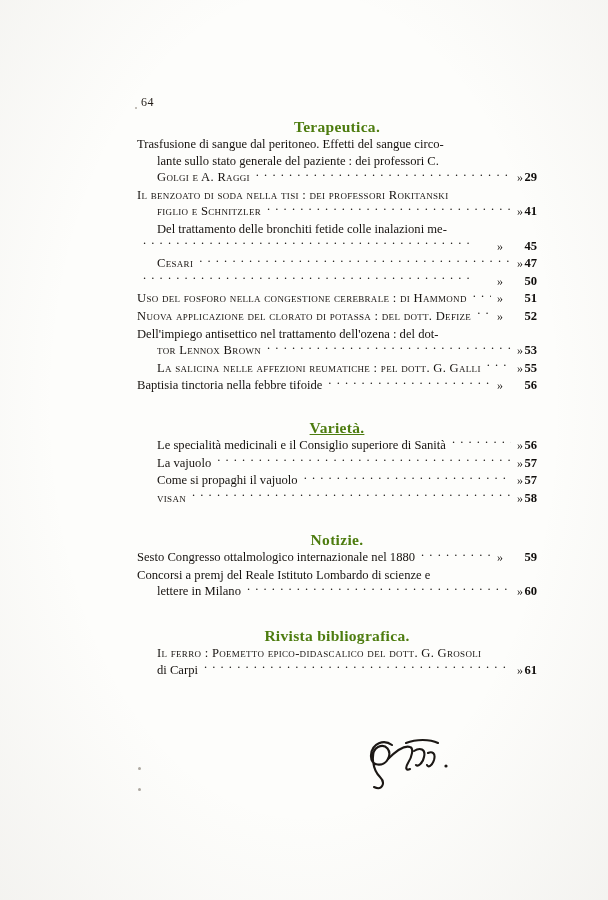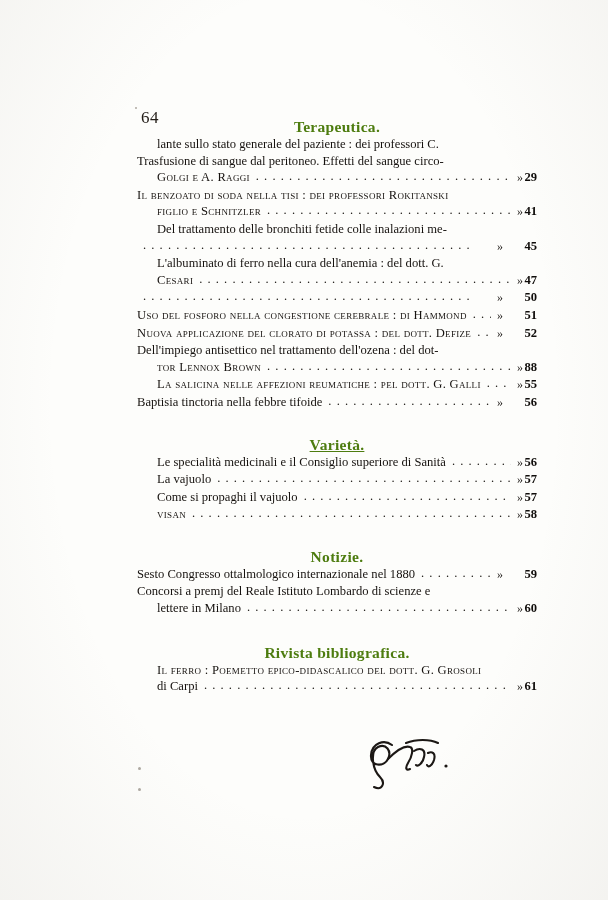--- a/index.html
+++ b/index.html
@@ -25,22 +25,22 @@
     content: "";
     position: absolute;
     inset: 0;
     background:
       radial-gradient(ellipse at 50% 45%, rgba(255,255,255,0) 58%, rgba(120,110,95,0.07) 100%);
     pointer-events: none;
   }
   .folio {
     position: absolute;
     left: 141px;
-    top: 108px;
-    font-size: 17px;
+    top: 95px;
+    font-size: 12px;
     letter-spacing: 0.5px;
     color: #221c17;
   }
   .content {
     position: absolute;
     left: 137px;
     top: 112px;
     width: 400px;
   }
   h2.sect {
@@ -72,21 +72,21 @@
     text-align: left;
   }
   li.entry .line {
     display: block;
   }
   li.entry .line.indent {
     padding-left: 20px;
   }
   li.entry .line.last {
     display: flex;
-    align-items: flex-end;
+    align-items: flex-start;
     width: 100%;
   }
   .txt { white-space: pre-wrap; }
   .leader {
     flex: 1 1 auto;
     margin: 0 4px 0 6px;
     position: relative;
     height: 12px;
     overflow: hidden;
   }
@@ -139,22 +139,22 @@
 
 <div class="page">
 
   <div class="folio">64</div>
 
   <div class="content">
 
     <h2 class="sect sect-terapeutica">Terapeutica.</h2>
     <ul class="entries group">
       <li class="entry">
+        <span class="line">Trasfusione di sangue dal peritoneo. Effetti del sangue circo-</span>
         <span class="line indent">lante sullo stato generale del paziente : dei professori C.</span>
-        <span class="line">Trasfusione di sangue dal peritoneo. Effetti del sangue circo-</span>
         <span class="line last indent">
           <span class="txt sc">Golgi e A. Raggi</span>
           <span class="leader"></span>
           <span class="arrow">»</span>
         </span>
         <span class="page-no">29</span>
       </li>
       <li class="entry">
         <span class="line sc">Il benzoato di soda nella tisi : dei professori Rokitanski</span>
         <span class="line last indent">
@@ -166,21 +166,20 @@
       </li>
       <li class="entry">
         <span class="line indent">Del trattamento delle bronchiti fetide colle inalazioni me-</span>
         <span class="line last">
           <span class="leader"></span>
           <span class="arrow">»</span>
         </span>
         <span class="page-no">45</span>
       </li>
       <li class="entry">
-        <span class="line indent">L'albuminato di ferro nella cura dell'anemia : del dott. G.</span>
         <span class="line last indent">
           <span class="txt sc">Cesari</span>
           <span class="leader"></span>
           <span class="arrow">»</span>
         </span>
         <span class="page-no">47</span>
       </li>
       <li class="entry">
         <span class="line last">
           <span class="leader"></span>
@@ -204,21 +203,21 @@
         </span>
         <span class="page-no">52</span>
       </li>
       <li class="entry">
         <span class="line">Dell'impiego antisettico nel trattamento dell'ozena : del dot-</span>
         <span class="line last indent">
           <span class="txt sc">tor Lennox Brown</span>
           <span class="leader"></span>
           <span class="arrow">»</span>
         </span>
-        <span class="page-no">88</span>
+        <span class="page-no">53</span>
       </li>
       <li class="entry">
         <span class="line last indent">
           <span class="txt sc">La salicina nelle affezioni reumatiche : pel dott. G. Galli</span>
           <span class="leader"></span>
           <span class="arrow">»</span>
         </span>
         <span class="page-no">55</span>
       </li>
       <li class="entry">

